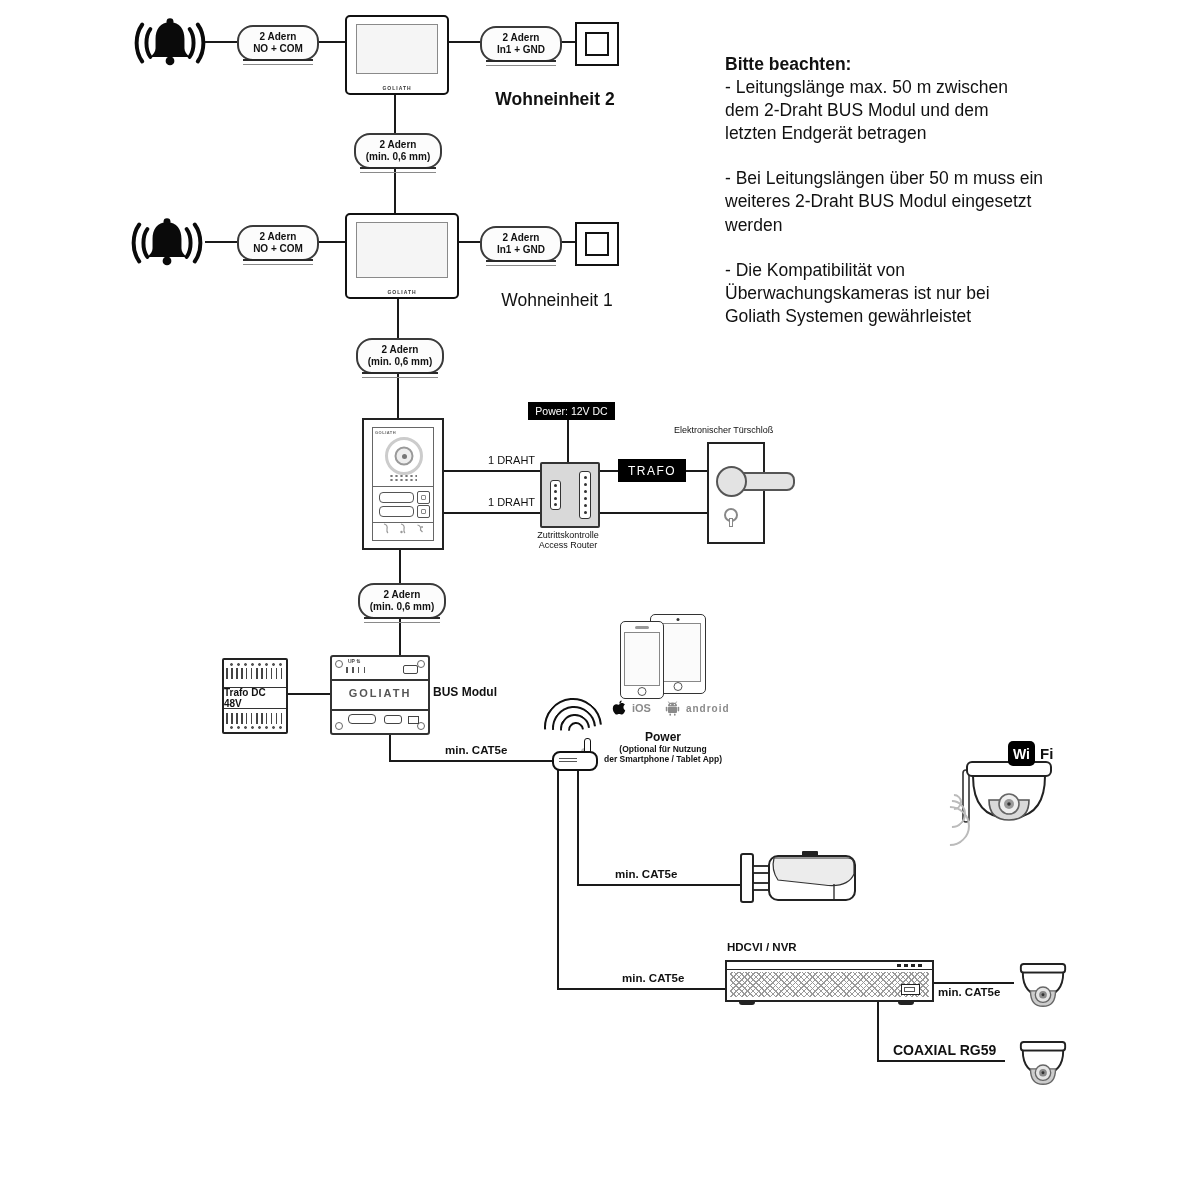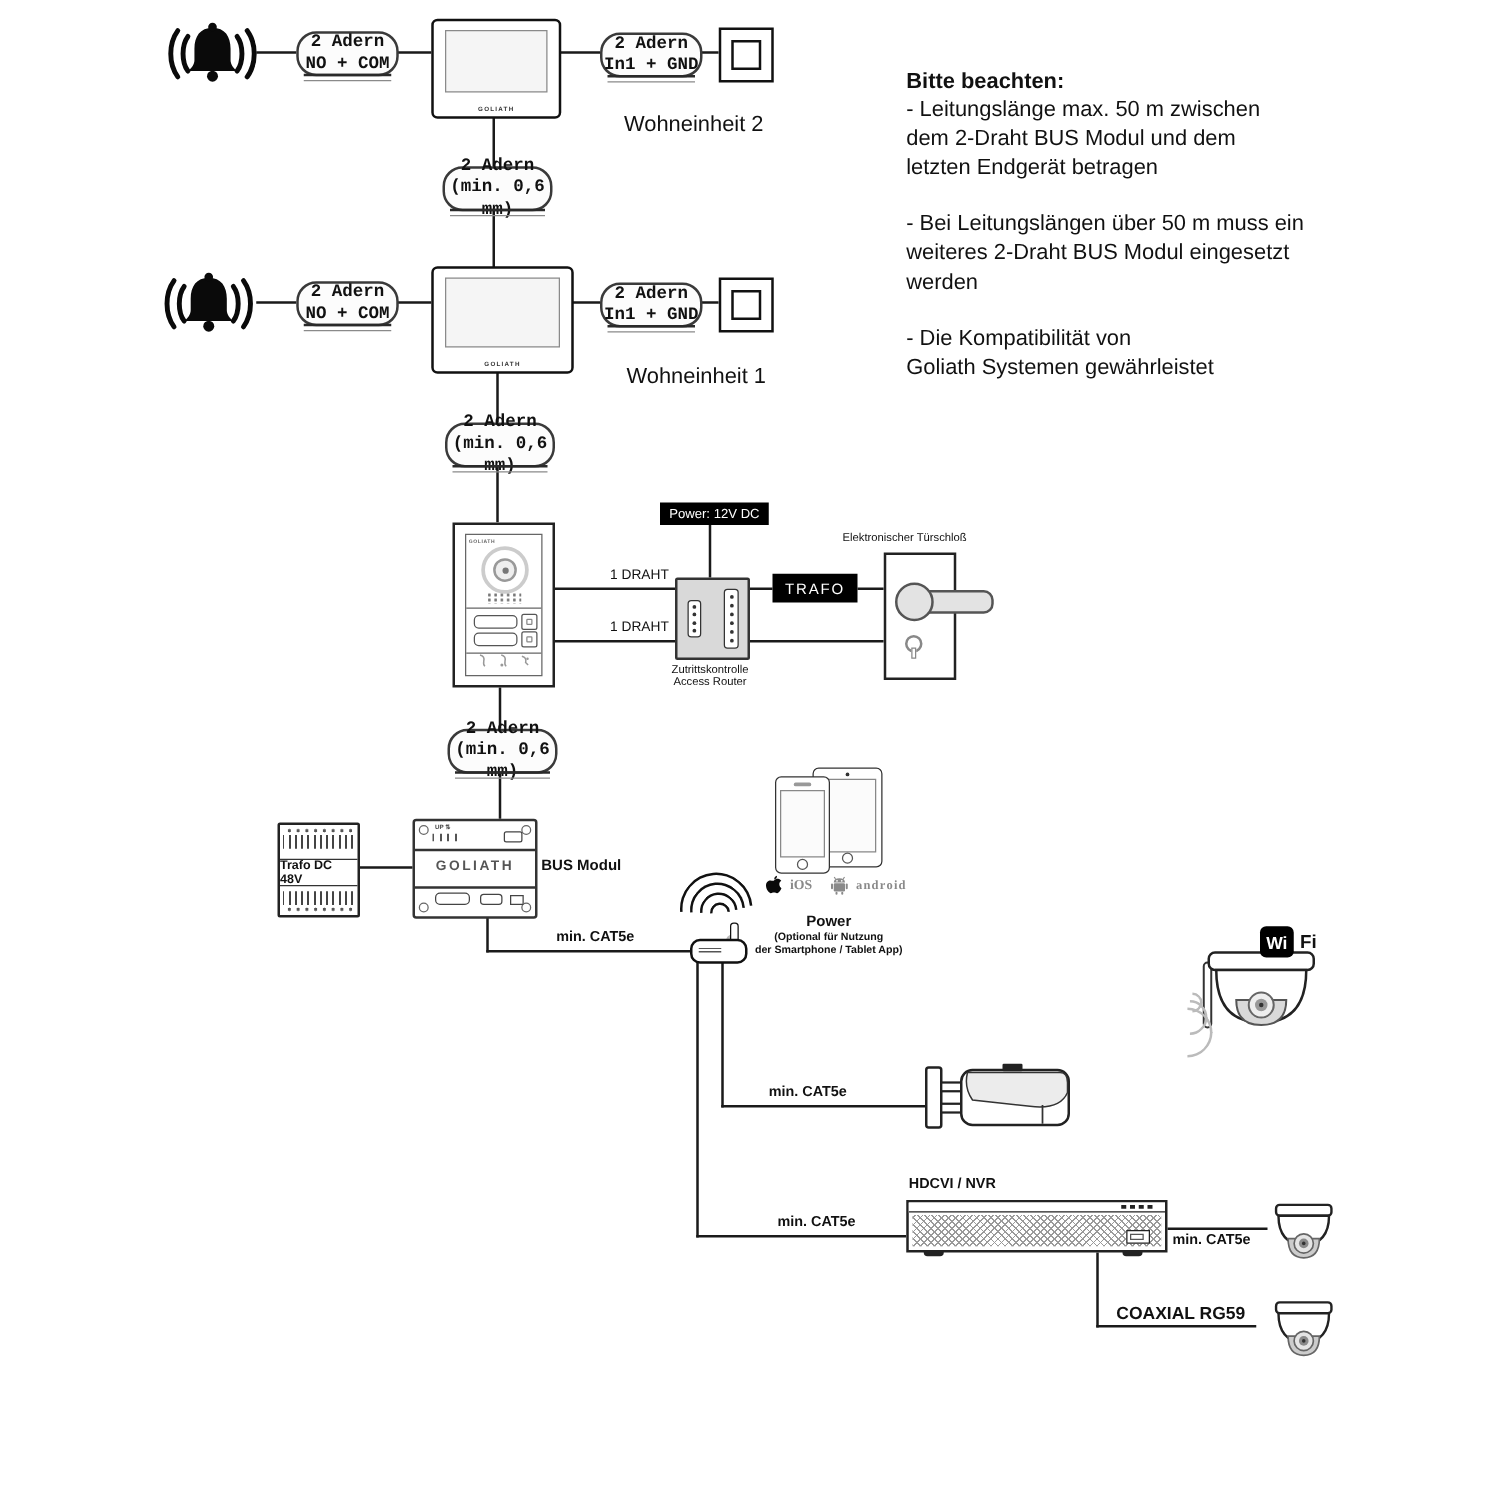--- a/index.html
+++ b/index.html
@@ -7,21 +7,21 @@
           font-family:"Liberation Sans", sans-serif;color:#111;}
 
   
   .hline,.vline{position:absolute;background:#1a1a1a;}
   .hline{height:2px;}
   .vline{width:2px;}
 
   
   .pill{position:absolute;border:2px solid #3a3a3a;border-radius:16px;background:#fcfcfc;
         display:flex;flex-direction:column;align-items:center;justify-content:center;
-        font-size:14px;font-weight:bold;line-height:1.25;text-align:center;z-index:3;font-family:Liberation Mono, monospace;}
+        font-size:10px;font-weight:bold;line-height:1.25;text-align:center;z-index:3;}
   .pill::after{content:"";position:absolute;left:5%;right:5%;bottom:-6px;height:3px;
         border-top:2px solid #2a2a2a;border-bottom:1px solid #8a8a8a;}
 
   
   .monitor{position:absolute;border:2.5px solid #111;border-radius:5px;background:#fff;z-index:3;}
   .monitor .screen{position:absolute;left:9px;right:9px;top:7px;border:1px solid #8a8a8a;background:#f5f5f5;}
   .monitor .brand{position:absolute;left:0;right:0;bottom:2px;text-align:center;
         font-size:5px;letter-spacing:1px;color:#333;font-weight:bold;}
 
   .square-dev{position:absolute;border:2.5px solid #111;background:#fff;z-index:3;}
@@ -101,21 +101,21 @@
   .phone{position:absolute;left:620px;top:621px;width:42px;height:76px;border:1.5px solid #333;
         border-radius:5px;background:#fff;z-index:4;}
   .scr{position:absolute;border:1px solid #888;background:#fbfbfb;}
   .homebtn{position:absolute;left:50%;transform:translateX(-50%);width:7px;height:7px;
         border:1px solid #555;border-radius:50%;}
   .camdot{position:absolute;left:50%;top:3px;transform:translateX(-50%);width:3px;height:3px;
         background:#333;border-radius:50%;}
   .spkslot{position:absolute;left:50%;top:4px;transform:translateX(-50%);width:14px;height:3px;
         background:#999;border-radius:2px;}
 
-  .os-row{position:absolute;left:612px;top:700px;width:130px;display:flex;align-items:center;gap:6px;z-index:3;font-family:Liberation Serif, serif;}
+  .os-row{position:absolute;left:612px;top:700px;width:130px;display:flex;align-items:center;gap:6px;z-index:3;}
   .os-txt{font-size:11px;color:#8a8a8a;font-weight:bold;}
   .android-txt{font-size:10px;color:#8a8a8a;font-weight:bold;letter-spacing:1px;}
 
   
   .router-body{position:absolute;left:552px;top:751px;width:42px;height:16px;border:2px solid #111;
         border-radius:8px;background:#fff;z-index:3;}
   .router-body::after{content:"";position:absolute;left:5px;top:4px;width:18px;height:5px;
         background-image:repeating-linear-gradient(0deg,#555 0 1px,transparent 1px 3px);}
   .antenna{position:absolute;left:584px;top:738px;width:5px;height:15px;border:1.5px solid #111;
         border-radius:3px;background:#fff;z-index:3;}
@@ -178,21 +178,21 @@
   <div class="hline" style="left:445px;top:41px;width:35px;"></div>
   <div class="pill" style="left:480px;top:26px;width:78px;height:32px;">
     <span>2 Adern</span>
     <span>In1 + GND</span>
   </div>
   <div class="hline" style="left:558px;top:41px;width:17px;"></div>
   <div class="square-dev" style="left:575px;top:22px;width:40px;height:40px;">
     <div class="inner"></div>
   </div>
 
-  <div class="big-label" style="left:470px;top:89px;width:170px;text-align:center;">Wohneinheit 2</div>
+  <div class="big-label" style="left:470px;top:89px;width:170px;text-align:center;font-weight:bold;">Wohneinheit 2</div>
 
   <div class="vline" style="left:394px;top:91px;height:42px;"></div>
   <div class="pill" style="left:354px;top:133px;width:84px;height:32px;">
     <span>2 Adern</span>
     <span>(min. 0,6 mm)</span>
   </div>
   <div class="vline" style="left:394px;top:165px;height:50px;"></div>
 
   <svg class="abs" style="left:130px;top:213px;" width="74" height="60" viewBox="0 0 64 50">
     <path d="M32 7 c-8.5 0 -12.5 6 -12.5 14.5 l0 8 c0 3 -2 5.5 -4.5 7.5 l34 0 c-2.5 -2 -4.5 -4.5 -4.5 -7.5 l0 -8 C44.5 13 40.5 7 32 7 z" fill="#0a0a0a"></path>
@@ -239,20 +239,21 @@
     <div class="t">Bitte beachten:</div>
     <div>- Leitungslänge max. 50 m zwischen</div>
     <div>dem 2-Draht BUS Modul und dem</div>
     <div>letzten Endgerät betragen</div>
     <div class="gap"></div>
     <div>- Bei Leitungslängen über 50 m muss ein</div>
     <div>weiteres 2-Draht BUS Modul eingesetzt</div>
     <div>werden</div>
     <div class="gap"></div>
     <div>- Die Kompatibilität von</div>
+    <div>Überwachungskameras ist nur bei</div>
     <div>Goliath Systemen gewährleistet</div>
   </div>
 
   <div class="doorstation">
     <div class="ds-inner">
       <div class="ds-brand">GOLIATH</div>
       <div class="ds-cam">
           <div class="ds-cam-in"></div>
         </div>
       <div class="ds-spk"></div>

